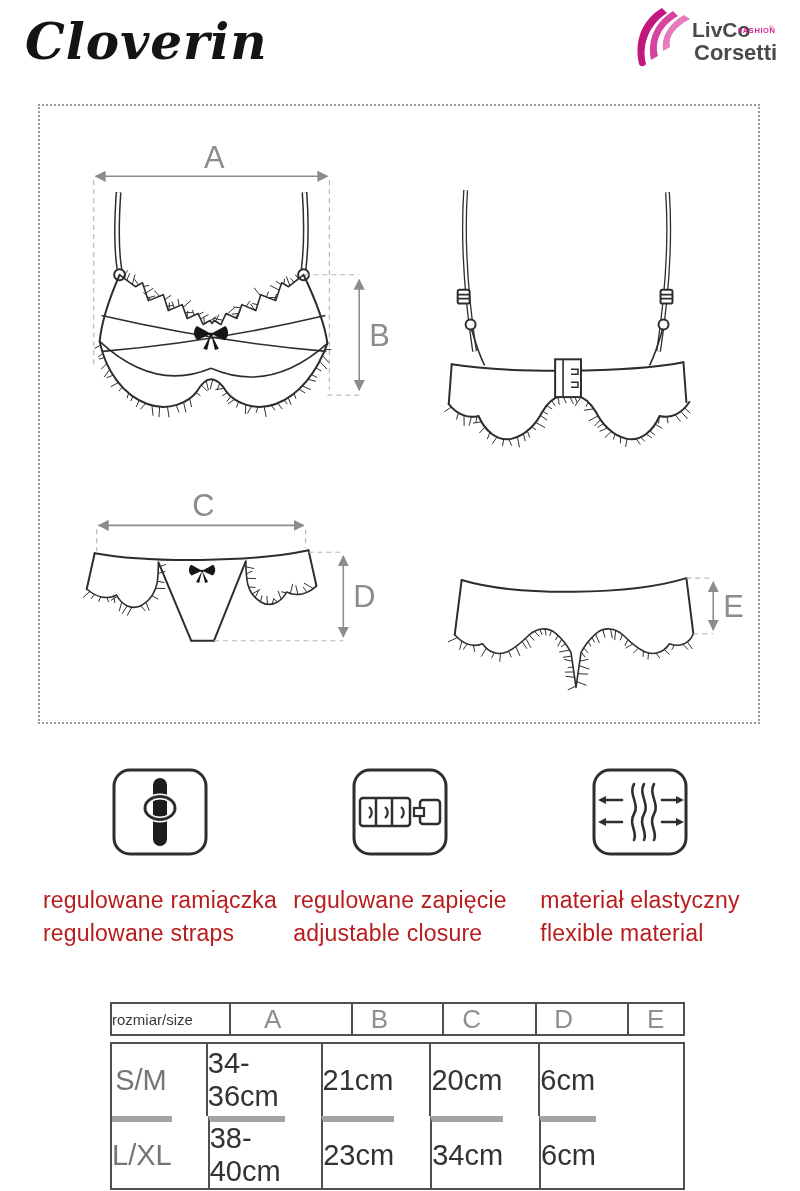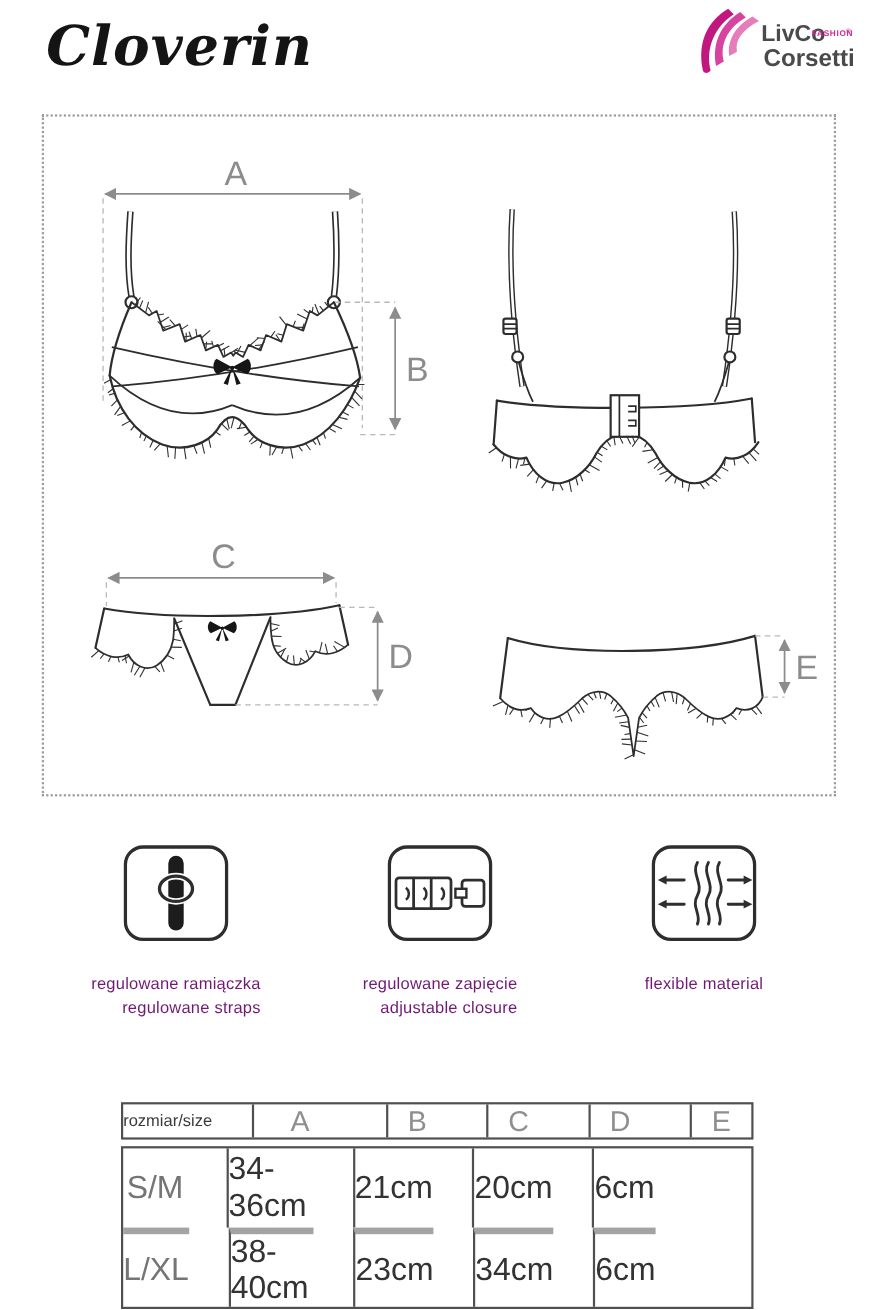--- a/index.html
+++ b/index.html
@@ -1,35 +1,35 @@
 <!DOCTYPE html>
 <html><head>
 <meta charset="utf-8">
 <style>
   html,body{margin:0;padding:0;background:#fff;}
   .page{position:relative;width:800px;height:1191px;background:#ffffff;overflow:hidden;
         font-family:"Liberation Sans",sans-serif;}
   
-  .brand{position:absolute;left:42px;top:12px;font-family:"DejaVu Serif",serif;
+  .brand{position:absolute;left:25px;top:12px;font-family:"DejaVu Serif",serif;
          font-style:italic;font-weight:600;font-size:50px;color:#141414;letter-spacing:1px;}
   .logo{position:absolute;right:24px;top:6px;}
   
   .diagram-box{position:absolute;left:38px;top:104px;width:722px;height:620px;
                border:2px dotted #9b9b9b;box-sizing:border-box;}
   .diagram-box svg{display:block;}
   .garment{stroke:#2d2d2d;fill:none;stroke-width:2;stroke-linejoin:round;stroke-linecap:round;}
   .garment-thin{stroke:#2d2d2d;fill:none;stroke-width:1.6;stroke-linejoin:round;}
   .dim{stroke:#8c8c8c;stroke-width:1.6;fill:none;}
   .ext{stroke:#b8b8b8;stroke-width:1.2;fill:none;stroke-dasharray:5 4;}
   .dimlabel{fill:#8c8c8c;font-family:"Liberation Sans",sans-serif;font-size:31px;font-weight:400;}
   
   .features{position:absolute;left:40px;top:768px;width:720px;display:flex;}
   .feature{width:240px;display:flex;flex-direction:column;align-items:center;}
-  .caption{margin-top:28px;text-align:right;font-size:15px;line-height:1.45;
-           color:#701a75;letter-spacing:.2px;}
+  .caption{margin-top:28px;text-align:left;font-size:23px;line-height:1.45;
+           color:#b91c1c;letter-spacing:.2px;}
   
   .size-table{position:absolute;left:110px;top:1002px;width:575px;box-sizing:border-box;}
   .tbl-grid{display:grid;grid-template-columns:97fr 132fr 86fr 87fr 86fr 87fr;gap:36px;}
   .tbl-head{border:2px solid #4f4f4f;margin-bottom:6px;}
   .tbl-body{border:2px solid #4f4f4f;}
   .cell{display:flex;align-items:center;justify-content:center;box-sizing:border-box;}
   .tbl-head .cell{height:30px;}
   .tbl-body .cell{height:72px;}
   .cell + .cell{border-left:2px solid #4f4f4f;}
   .row2 .cell{border-top:6px solid #a3a3a3;}
@@ -435,20 +435,21 @@
           <path d="M30,32 L13,32 M30,54 L13,54 M70,32 L85,32 M70,54 L85,54"></path>
         </g>
         <g fill="#2e2e2e" stroke="none">
           <path d="M14,28 L6,32 L14,36 Z"></path>
             <path d="M14,50 L6,54 L14,58 Z"></path>
           <path d="M84,28 L92,32 L84,36 Z"></path>
             <path d="M84,50 L92,54 L84,58 Z"></path>
         </g>
       </svg>
       <div class="caption">
+        <div>materiał elastyczny</div>
         <div>flexible material</div>
       </div>
     </div>
   </div>
 
   <div class="size-table">
     <div class="tbl-grid tbl-head">
       <div class="cell hd-size">rozmiar/size</div>
       <div class="cell hd-letter">A</div>
       <div class="cell hd-letter">B</div>

